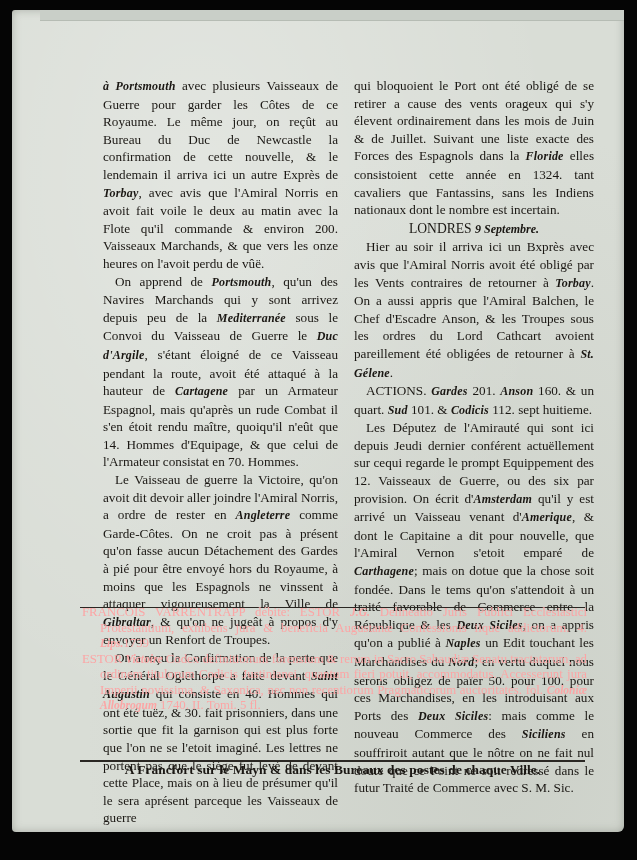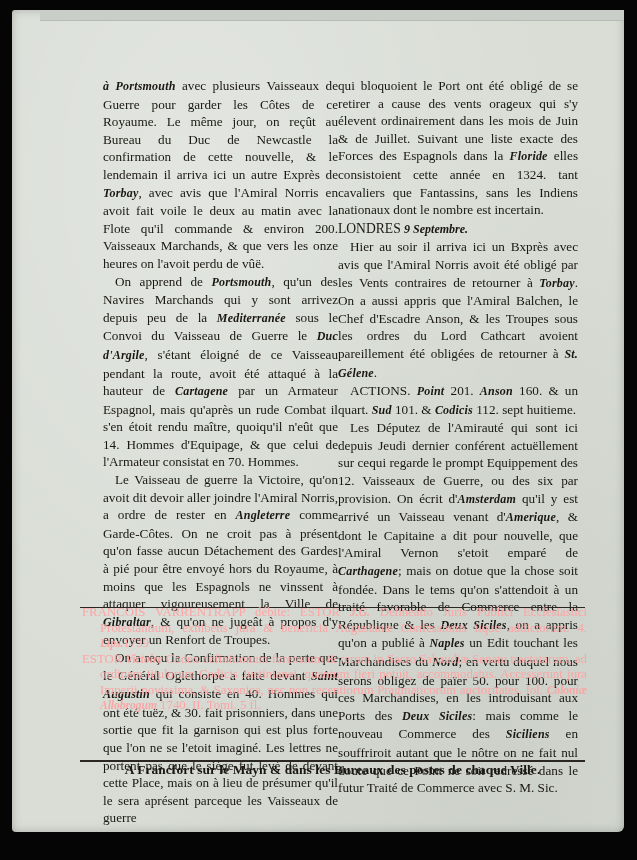--- a/index.html
+++ b/index.html
@@ -18,24 +18,24 @@
     }
     .page-topfold {
       position: absolute; left: 40px; top: 10px; width: 584px; height: 10px;
       background: #c9cfc8; border-bottom: 1px solid #b6bcb4;
     }
     .col {
       position: absolute; top: 77px; color: #1a1713; font-size: 13.2px; line-height: 17.6px;
       text-align: justify;
     }
     .col-left { left: 103px; width: 235px; }
-    .col-right { left: 338px; width: 240px; }
+    .col-right { left: 354px; width: 240px; }
     .col p { margin: 0; text-indent: 12px; }
     .col p.noindent { text-indent: 0; }
-    .col .head { text-indent: 0; margin: 1px 0 0 0; font-size: 13.6px; }
+    .col .head { text-align: center; text-indent: 0; margin: 1px 0 0 0; font-size: 13.6px; }
     .col .head .date { font-style: italic; font-weight: bold; font-size: 12px; }
     i.pl { font-style: italic; font-weight: bold; font-size: 12px; letter-spacing: 0.2px; }
     .divider {
       position: absolute; left: 80px; width: 505px; height: 1px; background: #2a2723;
     }
     .books {
       position: absolute; left: 82px; top: 605px; width: 505px; color: #fca5a5;
       font-size: 12.8px; line-height: 15.5px; text-align: justify;
     }
     .books .entry { margin: 0; padding-left: 18px; text-indent: -18px; }
@@ -58,21 +58,21 @@
   <p><span>Le Vaisseau de guerre la Victoire, qu'on avoit dit devoir aller joindre l'Amiral Norris, a ordre de rester en </span><i class="pl">Angleterre</i><span> comme Garde-Côtes. On ne croit pas à présent qu'on fasse aucun Détachement des Gardes à pié pour être envoyé hors du Royaume, à moins que les Espagnols ne vinssent à attaquer vigoureusement la Ville de </span><i class="pl">Gibraltar</i><span>, &amp; qu'on ne jugeât à propos d'y envoyer un Renfort de Troupes.</span></p>
   <p><span>On a reçu la Confirmation de la perte que le Général Oglethorpe a faite devant </span><i class="pl">Saint Augustin</i><span> qui consiste en 40. Hommes qui ont été tuëz, &amp; 30. fait prisonniers, dans une sortie que fit la garnison qui est plus forte que l'on ne se l'etoit imaginé. Les lettres ne portent pas que le siége fut levé de devant cette Place, mais on à lieu de présumer qu'il le sera aprésent parceque les Vaisseaux de guerre</span></p>
 </div>
 
 <div class="col col-right">
   <p class="noindent"><span>qui bloquoient le Port ont été obligé de se retirer a cause des vents orageux qui s'y élevent ordinairement dans les mois de Juin &amp; de Juillet. Suivant une liste exacte des Forces des Espagnols dans la </span><i class="pl">Floride</i><span> elles consistoient cette année en 1324. tant cavaliers que Fantassins, sans les Indiens nationaux dont le nombre est incertain.</span></p>
 
   <p class="head"><span>LONDRES</span> <span class="date">9 Septembre.</span></p>
   <p><span>Hier au soir il arriva ici un Bxprès avec avis que l'Amiral Norris avoit été obligé par les Vents contraires de retourner à </span><i class="pl">Torbay</i><span>. On a aussi appris que l'Amiral Balchen, le Chef d'Escadre Anson, &amp; les Troupes sous les ordres du Lord Cathcart avoient pareillement été obligées de retourner à </span><i class="pl">St. Gélene</i><span>.</span></p>
 
-  <p><span>ACTIONS.</span> <i class="pl">Point</i> <span>201.</span> <i class="pl">Anson</i> <span>160. &amp; un quart.</span> <i class="pl">Sud</i> <span>101. &amp;</span> <i class="pl">Codicis</i> <span>112. sept huitieme.</span></p>
+  <p><span>ACTIONS.</span> <i class="pl">Gardes</i> <span>201.</span> <i class="pl">Anson</i> <span>160. &amp; un quart.</span> <i class="pl">Sud</i> <span>101. &amp;</span> <i class="pl">Codicis</i> <span>112. sept huitieme.</span></p>
 
   <p><span>Les Députez de l'Amirauté qui sont ici depuis Jeudi dernier conférent actuëllement sur cequi regarde le prompt Equippement des 12. Vaisseaux de Guerre, ou des six par provision. On écrit d'</span><i class="pl">Amsterdam</i><span> qu'il y est arrivé un Vaisseau venant d'</span><i class="pl">Amerique</i><span>, &amp; dont le Capitaine a dit pour nouvelle, que l'Amiral Vernon s'etoit emparé de </span><i class="pl">Carthagene</i><span>; mais on dotue que la chose soit fondée. Dans le tems qu'on s'attendoit à un traité favorable de Commerce entre la République &amp; les </span><i class="pl">Deux Siciles</i><span>, on a appris qu'on a publié à </span><i class="pl">Naples</i><span> un Edit touchant les Marchandises du </span><i class="pl">Nord</i><span>; en vertu duquel nous serons obligez de païer 50. pour 100. pour ces Marchandises, en les introduisant aux Ports des </span><i class="pl">Deux Siciles</i><span>: mais comme le nouveau Commerce des </span><i class="pl">Siciliens</i><span> en souffriroit autant que le nôtre on ne fait nul doute que ce Point ne soit redressé dans le futur Traité de Commerce avec S. M. Sic.</span></p>
 </div>
 
 <div class="divider" style="top:607px;"></div>
 
 <div class="books">
   <p class="entry"><span>FRANCOIS VARRENTRAPP débite: ESTOR </span><i>J.G.</i><span> Delineatio Juris Publici Ecclesiastici Protestantium, exhibens jura &amp; beneficia Augustanæ Confessionis iique addictorum. 4. </span><i>Lips.</i><span>1739</span></p>
   <p class="entry"><span>ESTOR </span><i>Victoire</i><span> Codex definitionum forensium &amp; rerum in Sacro Sabaudiæ Senatu tractatarum, ad ordinem titulorum Codicis Justinianei, quantum fieri potuit, accommodatus. Accesserunt jura Imperii novissima, &amp; Saxonica, nec non recentiorum Pragmaticorum auctoritates. fol. </span><i>Coloniæ Allobrogum</i><span> 1740. II. Tomi.   5 fl.</span></p>
 </div>

